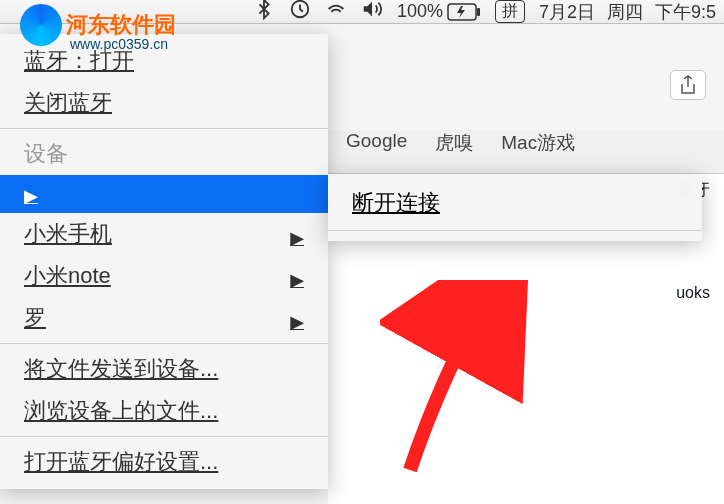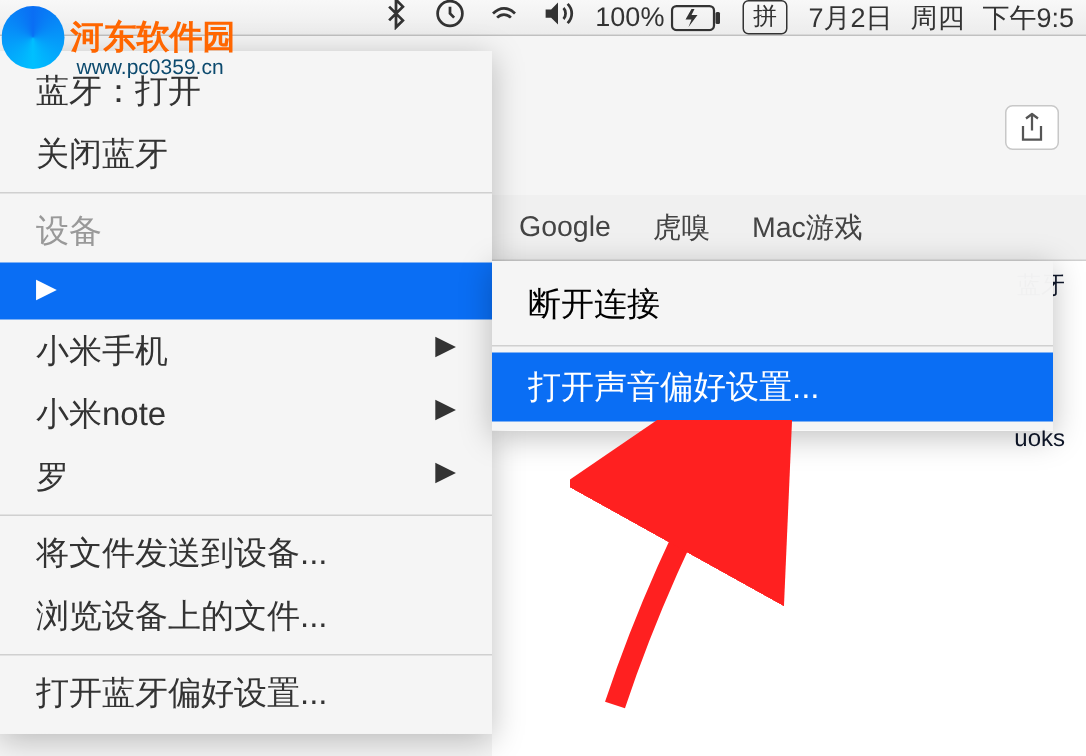--- a/index.html
+++ b/index.html
@@ -13,52 +13,52 @@
     .menubar-right { margin-left: auto; display: flex; align-items: center; gap: 14px; }
     .menubar-item { display: flex; align-items: center; gap: 4px; }
     
     .bluetooth-menu {
       position: absolute; left: 0; top: 34px; width: 328px;
       background: rgba(245,245,245,0.98); backdrop-filter: blur(20px);
       box-shadow: 0 4px 20px rgba(0,0,0,0.25);
       padding: 6px 0; font-size: 22px; color: #333;
     }
     .menu-item {
-      padding: 6px 24px; display: flex; align-items: flex-start;
-      justify-content: space-between; min-height: 38px;
+      padding: 6px 24px; display: flex; align-items: flex-end;
+      justify-content: space-between; min-height: 38px; text-decoration: underline;
     }
     .menu-item.selected { background: #0a6ef4; color: #fff; }
     .menu-section { padding: 6px 24px; color: #999; font-size: 22px; }
     .menu-separator { height: 1px; background: #d0d0d0; margin: 4px 0; }
     .chevron { font-size: 18px; color: #333; }
     .menu-item.selected .chevron { color: #fff; }
     
     .submenu {
       position: absolute; left: 328px; top: 174px; width: 374px;
       background: rgba(245,245,245,0.98); box-shadow: 0 4px 20px rgba(0,0,0,0.25);
       padding: 6px 0; font-size: 22px;
     }
     .submenu .menu-item { padding: 8px 24px; }
     
     .bookmarks {
       position: absolute; left: 328px; top: 130px; right: 0; height: 44px;
       background: #f0f0f0; border-bottom: 1px solid #d0d0d0;
-      display: flex; align-items: center; gap: 28px; padding: 0 18px;
+      display: flex; align-items: flex-start; gap: 28px; padding: 0 18px;
       font-size: 19px; color: #444;
     }
     
     .share-btn {
       position: absolute; right: 18px; top: 70px; width: 36px; height: 30px;
       border: 1px solid #c8c8c8; border-radius: 5px;
       display: flex; align-items: center; justify-content: center;
       background: #fff;
     }
     
     .watermark {
-      position: absolute; left: 1px; top: 4px; z-index: 100;
+      position: absolute; left: 20px; top: 4px; z-index: 100;
       font-size: 22px; font-weight: bold; display: flex; align-items: center;
     }
     .watermark-logo {
       width: 42px; height: 42px; border-radius: 50%;
       background: conic-gradient(#0a6ef4, #00c0ff, #0a6ef4);
       position: relative; margin-right: 4px;
     }
     .watermark-text { color: #ff6600; }
     .watermark-url {
       position: absolute; left: 50px; top: 32px; font-size: 14px;
@@ -183,23 +183,20 @@
   <div class="menu-item">
     <span>打开蓝牙偏好设置...</span>
   </div>
 </div>
 
 <div class="submenu">
   <div class="menu-item">
     <span>断开连接</span>
   </div>
   <div class="menu-separator"></div>
-  <div class="menu-item selected">
-    <span>打开声音偏好设置...</span>
-  </div>
 </div>
 
 <svg class="arrow" width="180" height="200" viewBox="0 0 180 200">
   <defs>
       <marker id="ah" markerWidth="12" markerHeight="12" refX="6" refY="6" orient="auto">
         <path d="M0 0L12 6L0 12z" fill="#ff2020"></path>
       </marker>
     </defs>
   <path d="M30 190 Q 60 100 110 10" stroke="#ff2020" stroke-width="14" fill="none" marker-end="url(#ah)"></path>
 </svg>

